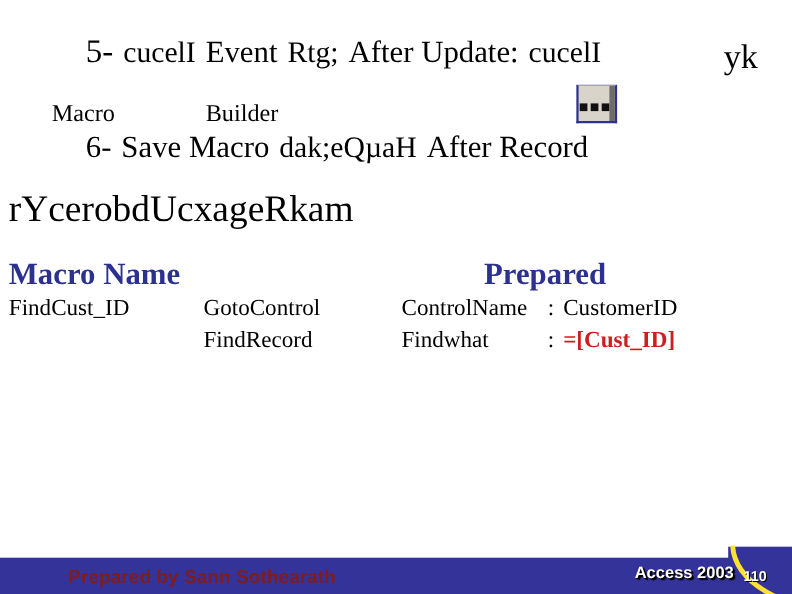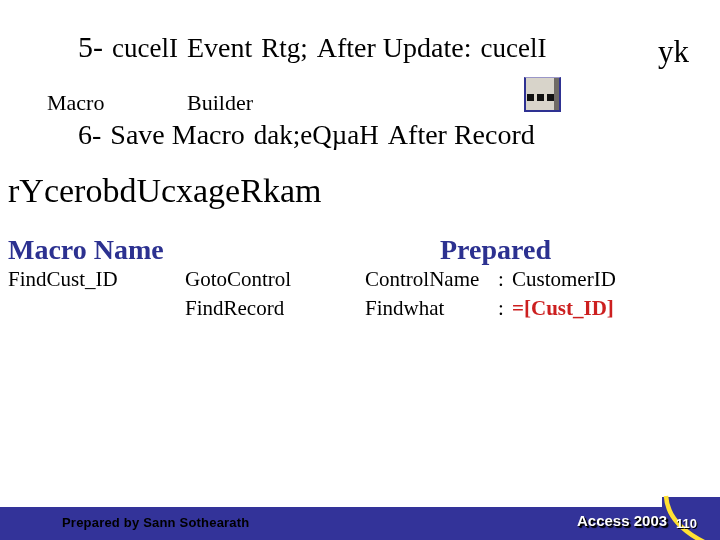--- a/index.html
+++ b/index.html
@@ -31,22 +31,22 @@
   .ellipsis i{display:block;width:7px;height:7px;background:#111;}
   
   .th{font-size:28px;font-weight:bold;}
   .td{font-size:21px;}
   .red{font-weight:bold;}
   
   .footer-bar{position:absolute;left:0;top:507px;width:720px;height:33px;}
   .footer-raised{position:absolute;left:662px;top:497px;width:58px;height:43px;}
   .footer-left{
     position:absolute;left:40px;top:515px;
-    font-family:"Liberation Sans", sans-serif;font-size:13px;font-weight:bold;
-    color:#000000;letter-spacing:.2px;padding-left:22px;
+    font-family:"Liberation Sans", sans-serif;font-size:17px;font-weight:bold;
+    color:#7f1d1d;letter-spacing:.2px;padding-left:22px;
   }
   .footer-app{
     position:absolute;left:577px;top:512px;
     font-family:"Liberation Sans", sans-serif;font-size:15px;font-weight:bold;
     color:#fff;text-shadow:1px 1px 0 #000,2px 2px 1px #000;
   }
   .footer-page{
     position:absolute;left:676px;top:516px;
     font-family:"Liberation Sans", sans-serif;font-size:13px;font-weight:bold;
     color:#fff;text-shadow:1px 1px 0 #000;

